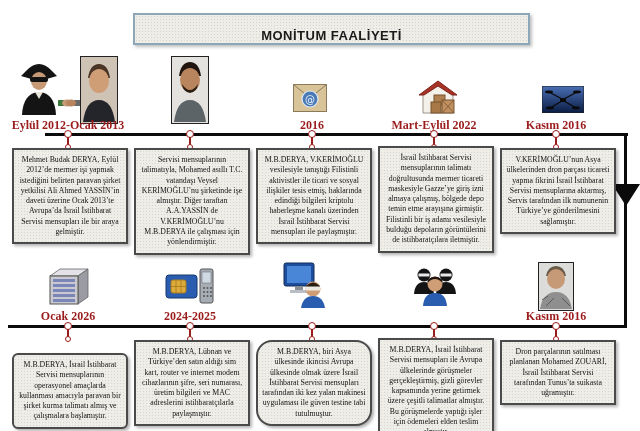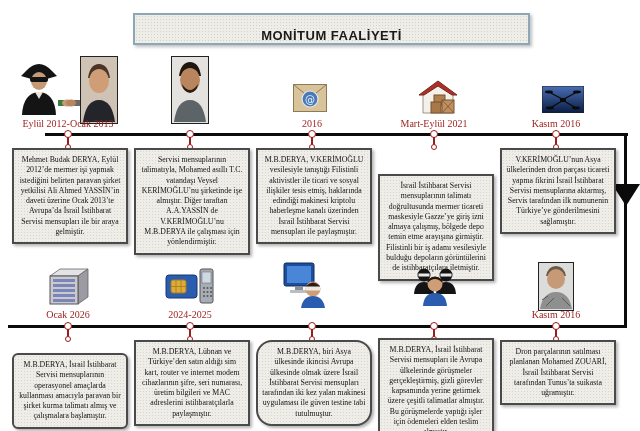--- a/index.html
+++ b/index.html
@@ -23,21 +23,21 @@
 
   .tl-line{position:absolute;background:#0b0b0b;}
   .flow-arrow{
     position:absolute;left:612px;top:184px;width:0;height:0;
     border-left:14px solid transparent;border-right:14px solid transparent;
     border-top:22px solid #0b0b0b;
   }
 
   .date-label{
     position:absolute;width:130px;text-align:center;
-    font-weight:normal;font-size:10px;color:#9b1c1c;
+    font-weight:bold;font-size:12px;color:#9b1c1c;
     font-family:"Liberation Serif", serif;white-space:nowrap;
   }
   .dot{
     position:absolute;width:6px;height:6px;border-radius:50%;
     background:#fff;border:1.5px solid #9b1c1c;box-sizing:content-box;
   }
   .dot-sm{
     position:absolute;width:4px;height:4px;border-radius:50%;
     background:#fff;border:1.5px solid #9b1c1c;box-sizing:content-box;
   }
@@ -129,21 +129,21 @@
       <path d="M20 13 L7 6 M22 13 L35 6 M20 15 L8 22 M22 15 L34 22" stroke="#0a0a0a" stroke-width="1.4"></path>
       <ellipse cx="7" cy="6" rx="4" ry="1.4" fill="#0a0a0a"></ellipse>
       <ellipse cx="35" cy="6" rx="4" ry="1.4" fill="#0a0a0a"></ellipse>
       <ellipse cx="8" cy="22" rx="4" ry="1.4" fill="#0a0a0a"></ellipse>
       <ellipse cx="34" cy="22" rx="4" ry="1.4" fill="#0a0a0a"></ellipse>
     </svg>
   </span>
 
   <div class="date-label" style="left:3px;top:118px;">Eylül 2012-Ocak 2013</div>
   <div class="date-label" style="left:247px;top:118px;">2016</div>
-  <div class="date-label" style="left:369px;top:118px;">Mart-Eylül 2021</div>
+  <div class="date-label" style="left:369px;top:118px;">Mart-Eylül 2022</div>
   <div class="date-label" style="left:491px;top:118px;">Kasım 2016</div>
 
   <div class="tl-line" style="left:45px;top:133px;width:583px;height:3px;"></div>
   <div class="tl-line" style="left:624px;top:133px;width:3px;height:194px;"></div>
   <div class="flow-arrow"></div>
   <div class="tl-line" style="left:8px;top:325px;width:619px;height:3px;"></div>
 
   <div class="dot" style="left:63.5px;top:130px;"></div>
   <div class="stem" style="left:67px;top:137px;height:9px;"></div>
   <div class="dot-sm" style="left:64.5px;top:144px;"></div>
@@ -155,22 +155,22 @@
   <div class="dot-sm" style="left:308.5px;top:144px;"></div>
   <div class="dot" style="left:429.5px;top:130px;"></div>
   <div class="stem" style="left:433px;top:137px;height:9px;"></div>
   <div class="dot-sm" style="left:430.5px;top:144px;"></div>
   <div class="dot" style="left:551.5px;top:130px;"></div>
   <div class="stem" style="left:555px;top:137px;height:9px;"></div>
   <div class="dot-sm" style="left:552.5px;top:144px;"></div>
 
   <div class="event-box" style="left:12px;top:148px;">Mehmet Budak DERYA, Eylül 2012’de mermer işi yapmak istediğini belirten paravan şirket yetkilisi Ali Ahmed YASSİN’in daveti üzerine Ocak 2013’te Avrupa’da İsrail İstihbarat Servisi mensupları ile bir araya gelmiştir.</div>
   <div class="event-box" style="left:134px;top:148px;">Servisi mensuplarının talimatıyla, Mohamed asıllı T.C. vatandaşı Veysel KERİMOĞLU’nu şirketinde işe almıştır. Diğer taraftan A.A.YASSİN de V.KERİMOĞLU’nu M.B.DERYA ile çalışması için yönlendirmiştir.</div>
-  <div class="event-box" style="left:256px;top:148px;">M.B.DERYA, V.KERİMOĞLU vesilesiyle tanıştığı Filistinli aktivistler ile ticari ve sosyal ilişkiler tesis etmiş, haklarında edindiği makinesi kriptolu haberleşme kanalı üzerinden İsrail İstihbarat Servisi mensupları ile paylaşmıştır.</div>
-  <div class="event-box" style="left:378px;top:146px;margin-top:28px;">İsrail İstihbarat Servisi mensuplarının talimatı doğrultusunda mermer ticareti maskesiyle Gazze’ye giriş izni almaya çalışmış, bölgede depo temin etme arayışına girmiştir. Filistinli bir iş adamı vesilesiyle bulduğu depoların görüntülerini de istihbaratçılara iletmiştir.</div>
+  <div class="event-box" style="left:256px;top:148px;">M.B.DERYA, V.KERİMOĞLU vesilesiyle tanıştığı Filistinli aktivistler ile ticari ve sosyal ilişkiler tesis etmiş, haklarında edindiği bilgileri kriptolu haberleşme kanalı üzerinden İsrail İstihbarat Servisi mensupları ile paylaşmıştır.</div>
+  <div class="event-box" style="left:378px;top:146px;">İsrail İstihbarat Servisi mensuplarının talimatı doğrultusunda mermer ticareti maskesiyle Gazze’ye giriş izni almaya çalışmış, bölgede depo temin etme arayışına girmiştir. Filistinli bir iş adamı vesilesiyle bulduğu depoların görüntülerini de istihbaratçılara iletmiştir.</div>
   <div class="event-box" style="left:500px;top:148px;">V.KERİMOĞLU’nun Asya ülkelerinden dron parçası ticareti yapma fikrini İsrail İstihbarat Servisi mensuplarına aktarmış, Servis tarafından ilk numunenin Türkiye’ye gönderilmesini sağlamıştır.</div>
 
   <span class="icon" style="left:44px;top:266px;">
     <svg width="46" height="40" viewBox="0 0 46 40">
       <polygon points="6,10 16,3 44,3 34,10" fill="#e3e3e7" stroke="#666" stroke-width="0.8"></polygon>
       <polygon points="34,10 44,3 44,31 34,38" fill="#9b9ba3" stroke="#666" stroke-width="0.8"></polygon>
       <rect x="6" y="10" width="28" height="28" fill="#c9c9cf" stroke="#555"></rect>
       <rect x="9" y="13" width="22" height="3" fill="#7b86b8"></rect>
       <rect x="9" y="18" width="22" height="3" fill="#7b86b8"></rect>
       <rect x="9" y="23" width="22" height="3" fill="#7b86b8"></rect>

